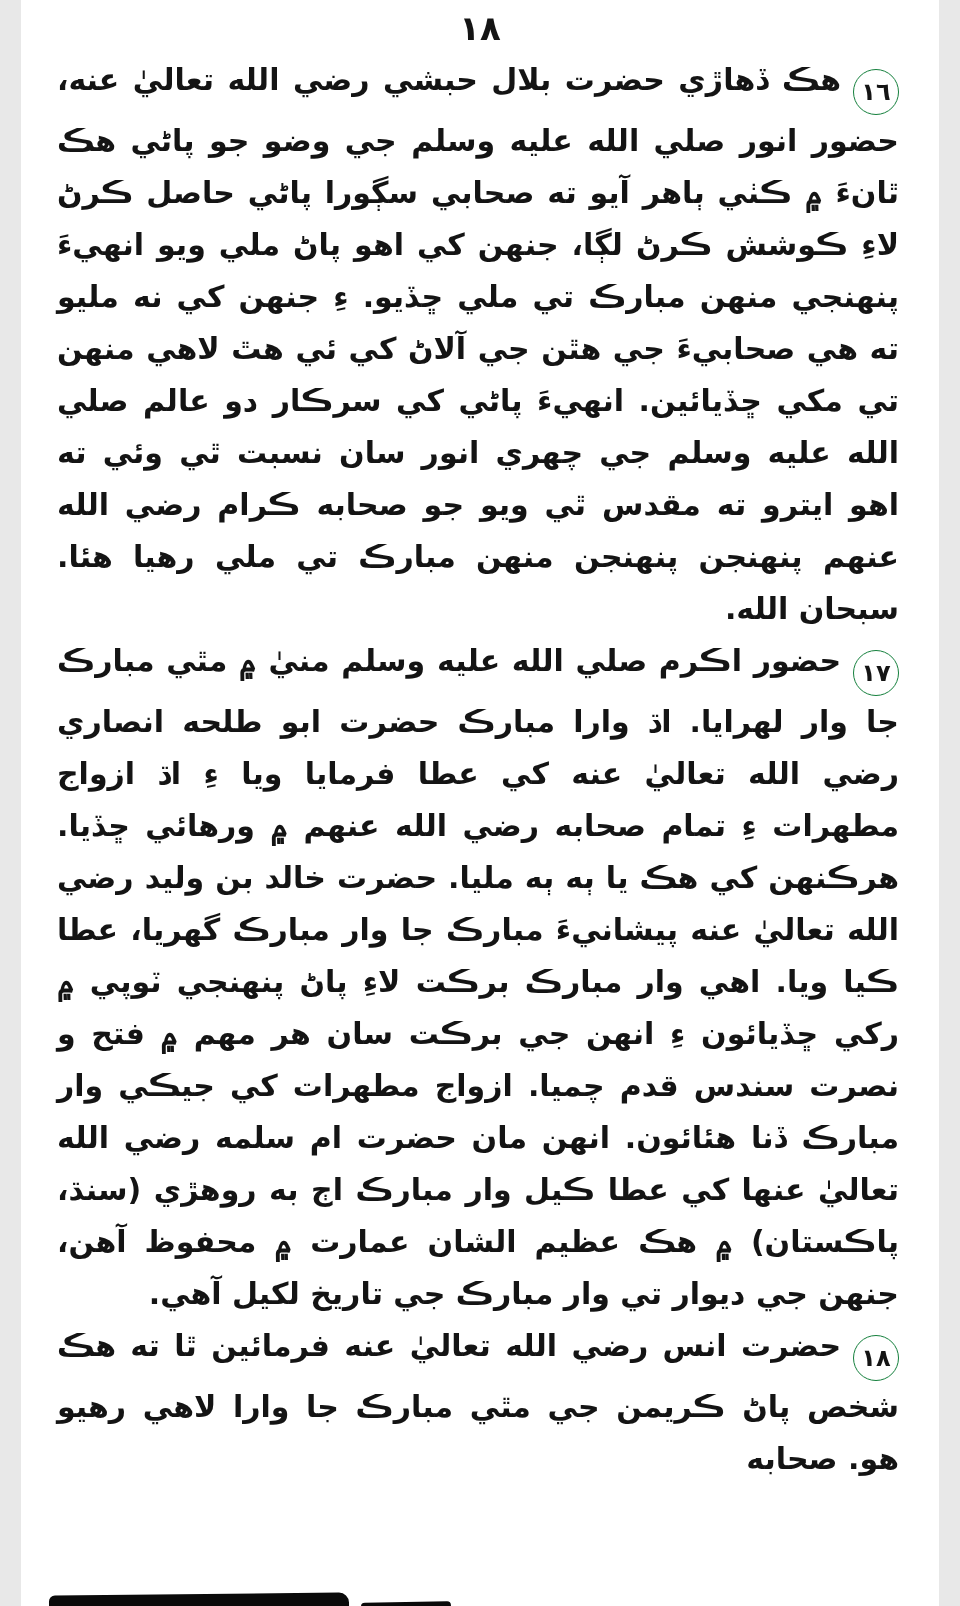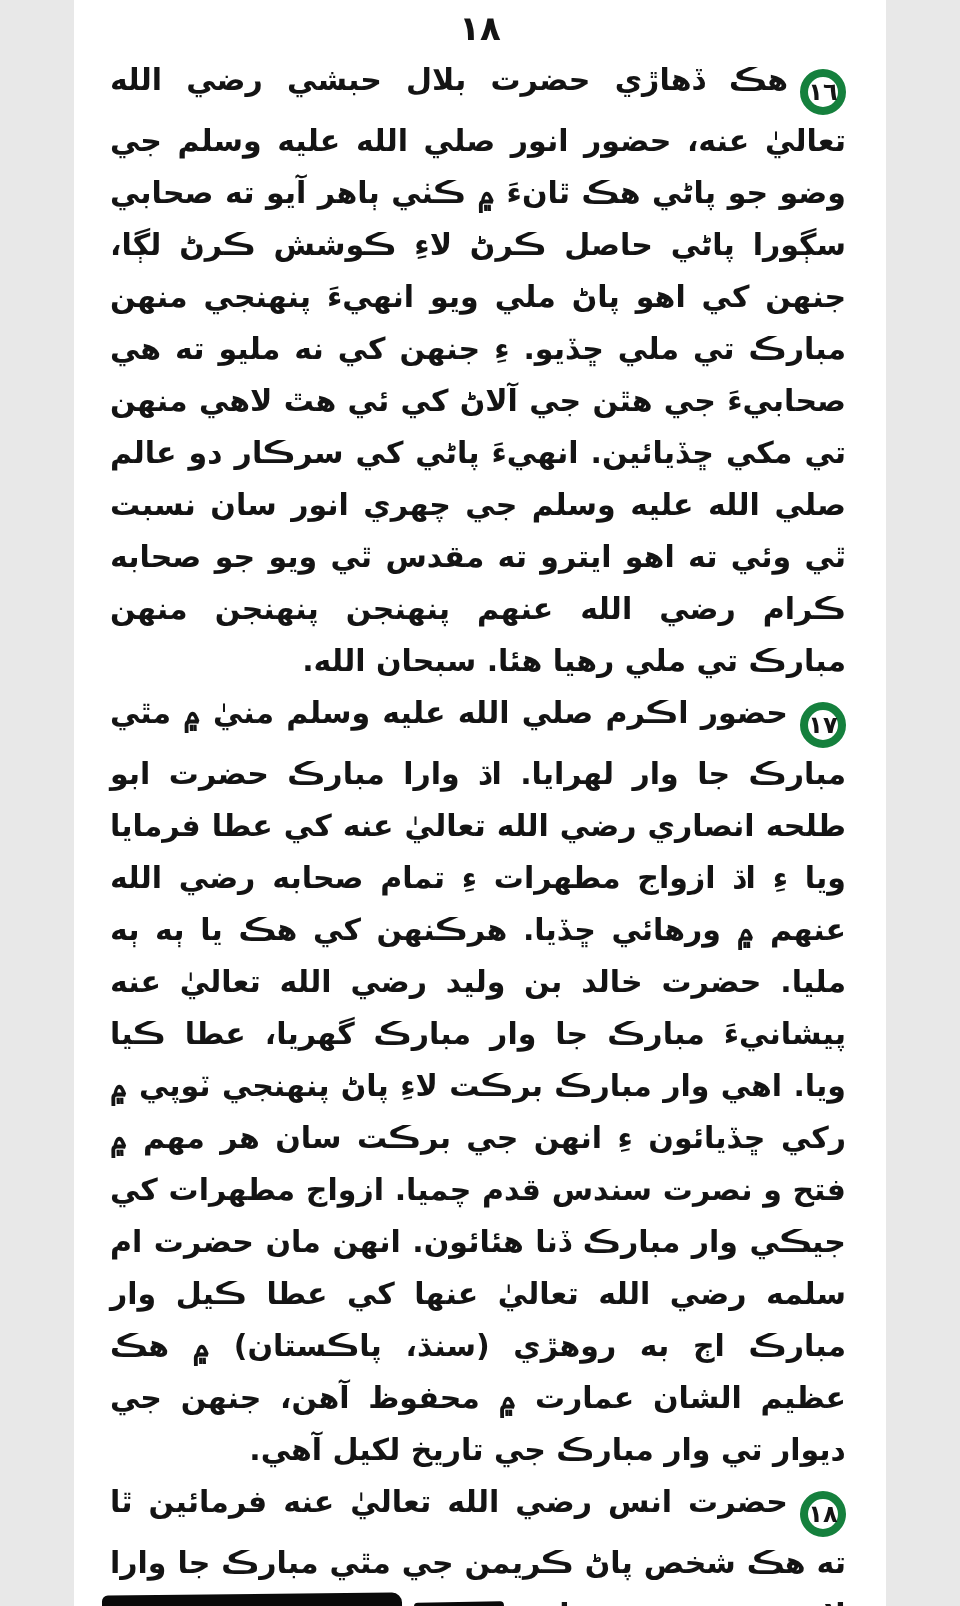--- a/index.html
+++ b/index.html
@@ -2,21 +2,21 @@
 <html lang="sd" dir="rtl"><head>
 <meta charset="utf-8">
 <style>
   html, body {
     margin: 0;
     padding: 0;
     background: #e8e8e8;
   }
   .page {
     position: relative;
-    width: 812px;
+    width: 918px;
     height: 1606px;
     margin: 0 auto;
     background: #ffffff;
     color: #141414;
     font-family: "DejaVu Sans", sans-serif;
     overflow: hidden;
     direction: rtl;
   }
   .page-number {
     text-align: center;
@@ -36,21 +36,21 @@
   .paragraph {
     margin: 0;
   }
   .section-marker {
     display: inline-flex;
     align-items: center;
     justify-content: center;
     width: 46px;
     height: 46px;
     box-sizing: border-box;
-    border: 8px solid #15803d;
+    border: 1px solid #15803d;
     border-radius: 50%;
     font-size: 24px;
     font-weight: bold;
     margin-left: 12px;
     vertical-align: -10px;
     line-height: 1;
   }
   .scan-artifact {
     position: absolute;
     left: 28px;

